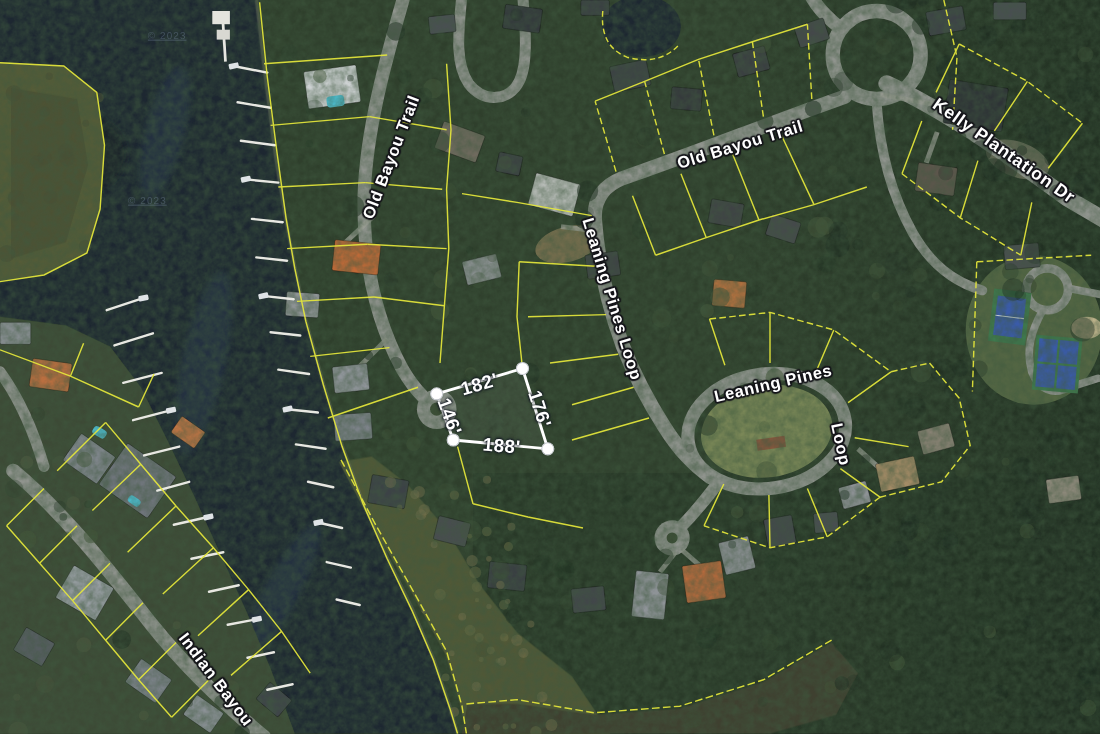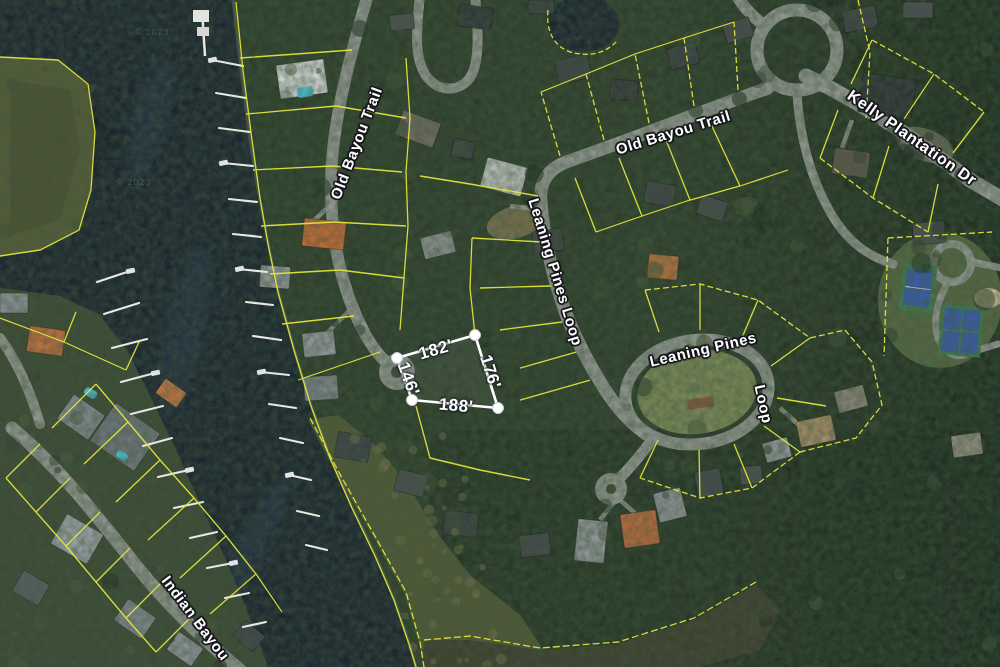--- a/index.html
+++ b/index.html
@@ -18,21 +18,21 @@
       -1.2px 1.2px 1px #15151a,1.2px -1.2px 1px #15151a;
   }
   .dim-label{
     position:absolute;color:#fff;font-weight:700;font-size:17px;white-space:nowrap;
     transform:translate(-50%,-50%) rotate(var(--r,0deg));
     text-shadow:0 0 3px rgba(20,25,35,.95),0 1px 2px rgba(20,25,35,.9),0 -1px 2px rgba(20,25,35,.9);
     letter-spacing:.5px;
   }
   .watermark{
     position:absolute;font-size:9px;color:rgba(150,170,200,.28);
-    font-weight:400;letter-spacing:1px;transform:translate(-50%,-50%);
+    font-weight:400;letter-spacing:1px;transform:translate(-50%,-50%);text-decoration:underline;
   }
 </style>
 </head>
 <body>
 
 <div class="stage">
 <svg width="1000" height="667" viewBox="0 0 1000 667">
   <defs>
     <filter id="canopy" x="0" y="0" width="100%" height="100%">
       <feTurbulence type="fractalNoise" baseFrequency="0.14" numOctaves="3" seed="7" result="n"></feTurbulence>

